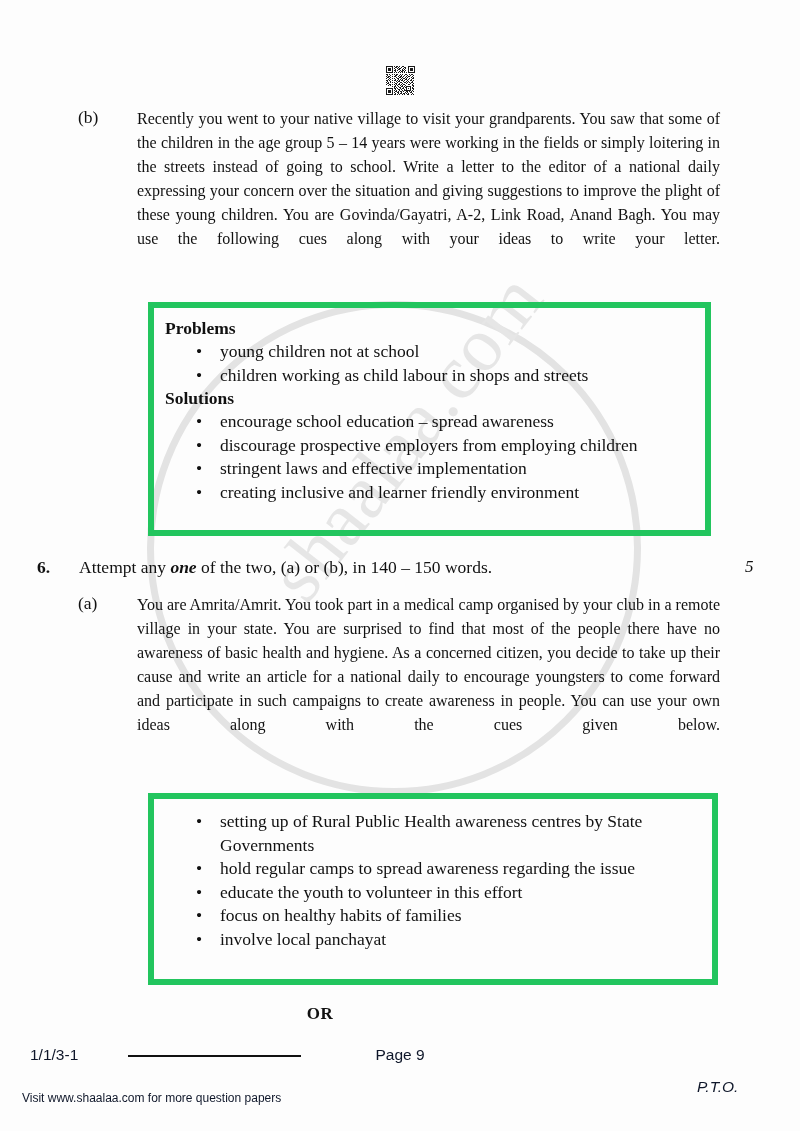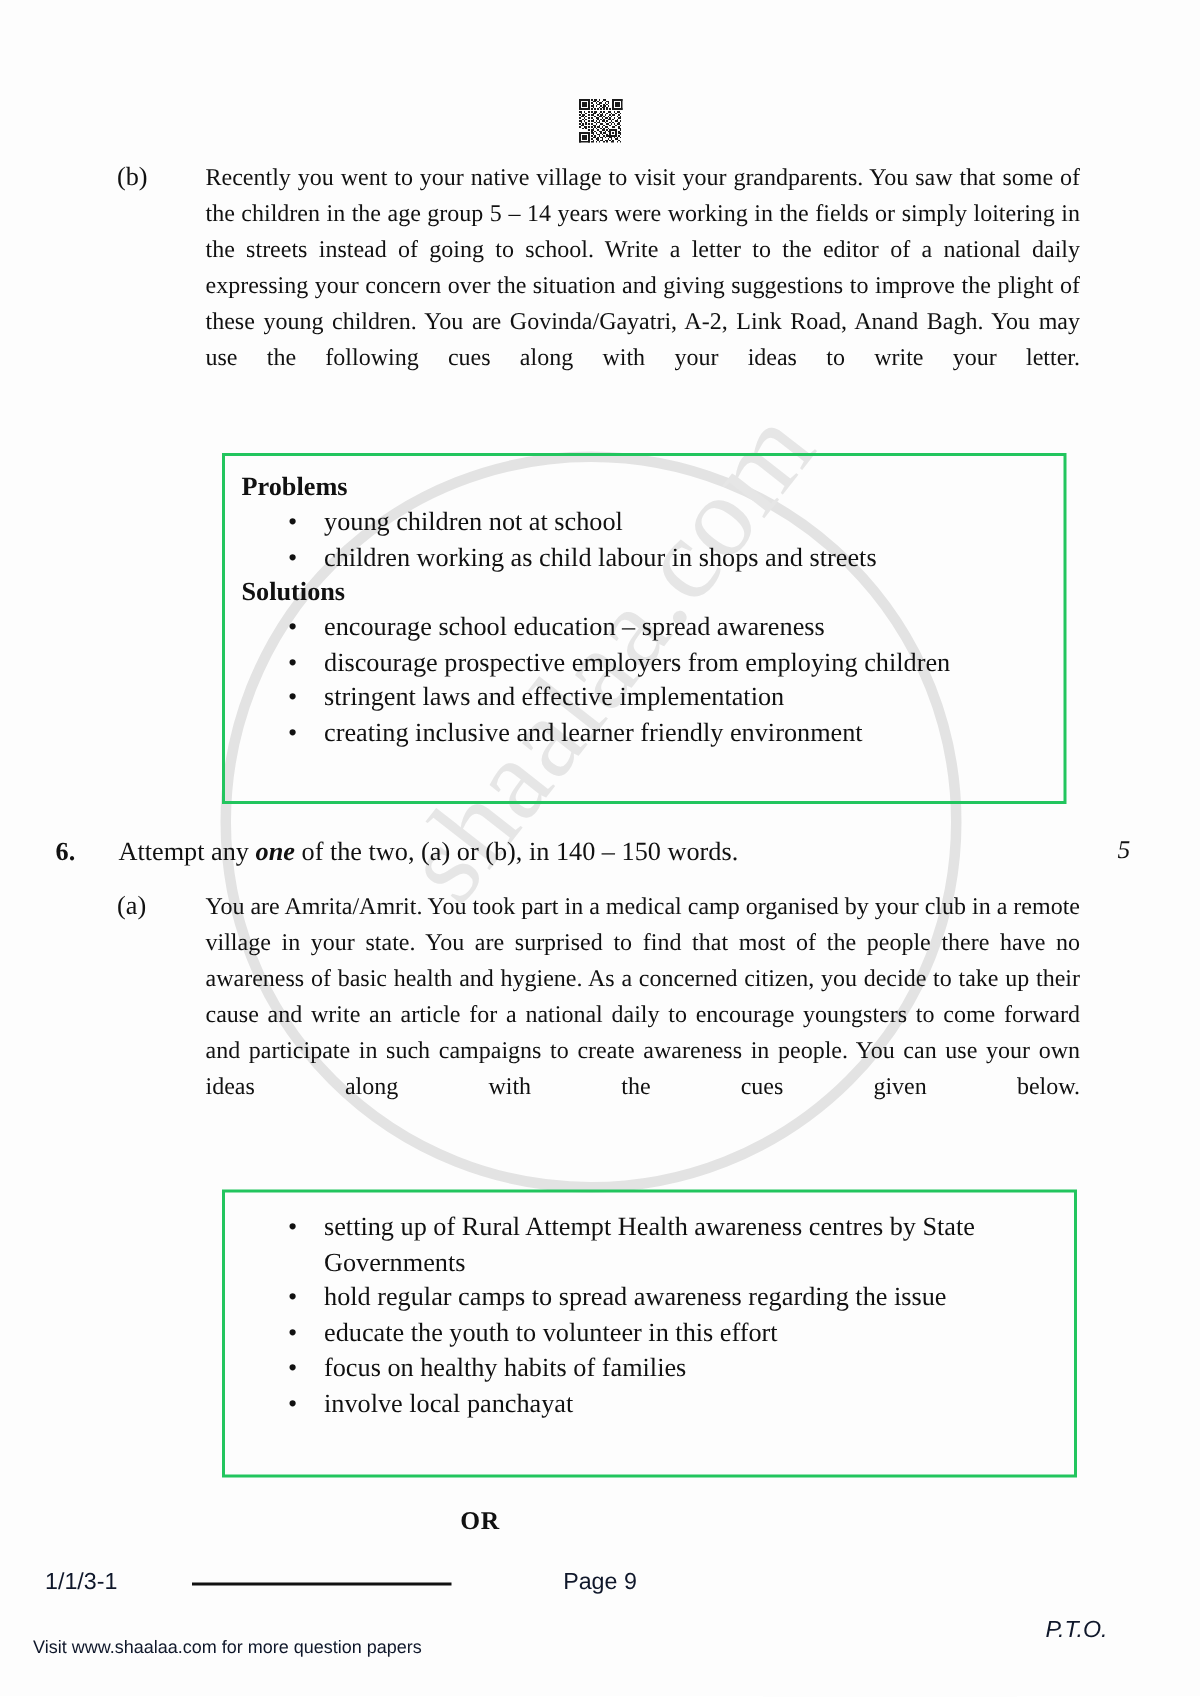--- a/index.html
+++ b/index.html
@@ -91,21 +91,21 @@
   .marks {
     position: absolute;
     font-size: 17px;
     font-style: italic;
   }
 
   
   .cuebox {
     position: absolute;
     box-sizing: border-box;
-    border: 2px solid #22c55e;
+    border: 6px solid #22c55e;
     background: transparent;
   }
   .cuebox .hd {
     font-weight: bold;
     font-size: 17.5px;
     line-height: 23px;
     margin: 0;
   }
   .cuebox ul {
     list-style: none;
@@ -437,21 +437,21 @@
     <div class="marks" style="left:745px; top:557px;">5</div>
 
     <div class="qlabel" style="left:78px; top:593px;">(a)</div>
     <div class="para last-full" style="left:137px; top:593px; width:583px;">You are Amrita/Amrit. You took part in a medical camp organised by your club in a remote village in your state. You are surprised to find that most of the people there have no awareness of basic health and hygiene. As a concerned citizen, you decide to take up their cause and write an article for a national daily to encourage youngsters to come forward and participate in such campaigns to create awareness in people. You can use your own ideas along with the cues given below.</div>
 
     <div class="cuebox" style="left:148px; top:793px; width:570px; height:192px;">
       <div style="padding:11px 10px 0 11px;">
         <ul>
           <li>
             <span class="bul">•</span>
-            <span>setting up of Rural Attempt Health awareness centres by State Governments</span>
+            <span>setting up of Rural Public Health awareness centres by State Governments</span>
           </li>
           <li>
             <span class="bul">•</span>
             <span>hold regular camps to spread awareness regarding the issue</span>
           </li>
           <li>
             <span class="bul">•</span>
             <span>educate the youth to volunteer in this effort</span>
           </li>
           <li>

